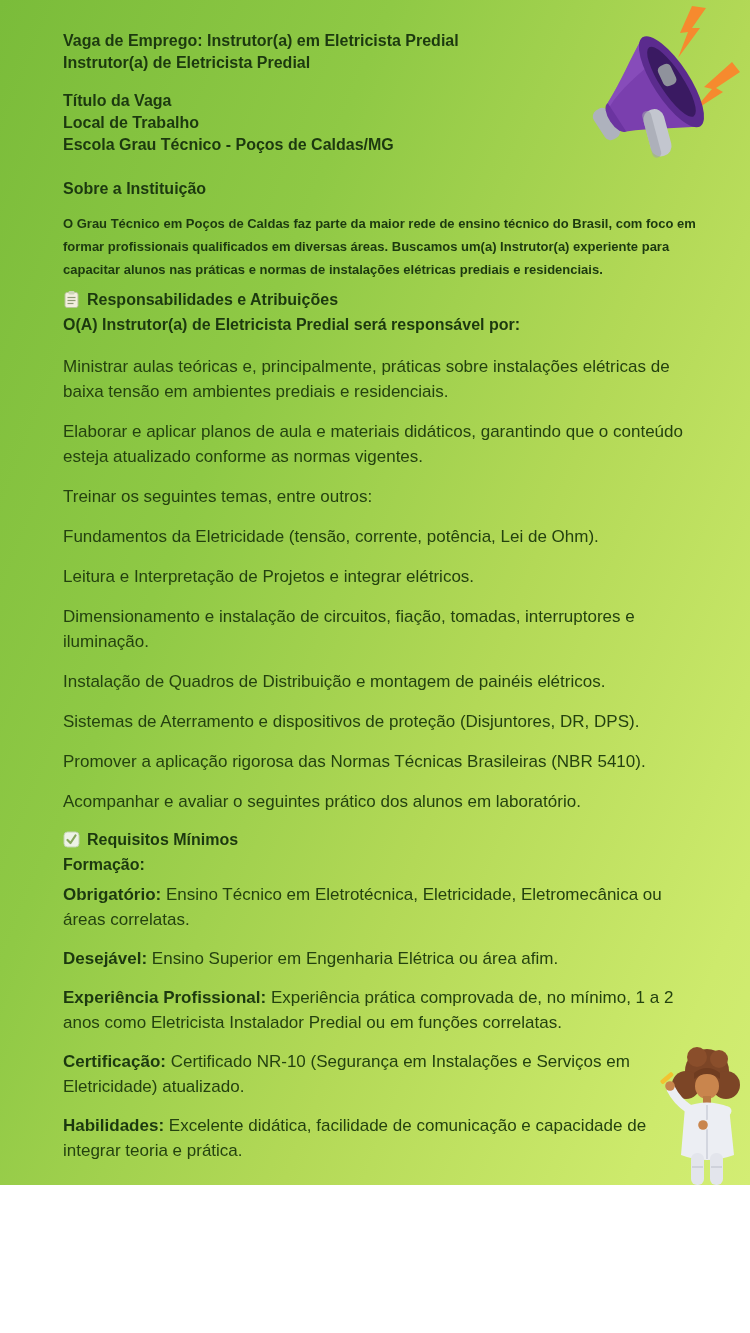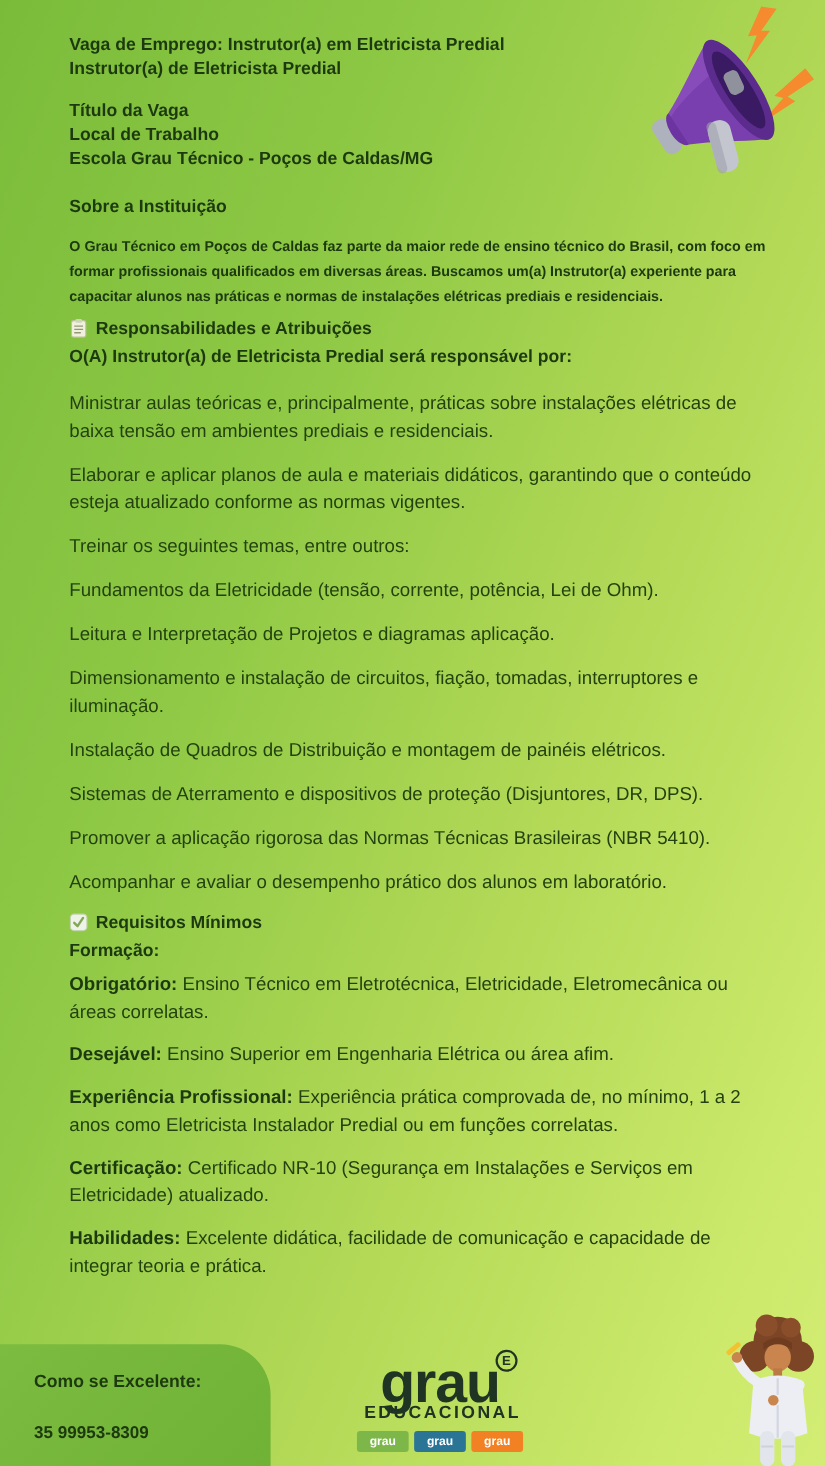--- a/index.html
+++ b/index.html
@@ -1,20 +1,20 @@
 <!DOCTYPE html>
 <html><head>
 <meta charset="utf-8">
 <style>
   * { margin:0; padding:0; box-sizing:border-box; }
   html,body { width:750px; }
   body { font-family:"Liberation Sans","DejaVu Sans",sans-serif; }
 
   .page {
-    position:relative; width:750px; height:1333px; overflow:hidden;
+    position:relative; width:750px; height:1185px; overflow:hidden;
     background:linear-gradient(112deg,#7abc3a 0%,#8fc945 32%,#b3d957 62%,#cdea6c 90%,#d3ed74 100%);
     color:#1d3a10;
   }
   .content { position:absolute; top:0; left:0; width:750px; padding:30px 45px 0 63px; }
 
   p { margin:0; }
   .hb { font-weight:bold; font-size:16px; line-height:22px; color:#1c390f; }
   .about-body { font-size:13px; line-height:23px;margin-top:12px; }
   .body { font-size:17px; line-height:25px; font-weight:normal; color:#24420f; margin-bottom:15px; }
   .req { margin-bottom:14px; }
@@ -106,26 +106,26 @@
             <line x1="4.5" y1="6.5" x2="12.5" y2="6.5" stroke="#8d9a73" stroke-width="1.2"></line>
             <line x1="4.5" y1="9.5" x2="12.5" y2="9.5" stroke="#8d9a73" stroke-width="1.2"></line>
             <line x1="4.5" y1="12.5" x2="10.5" y2="12.5" stroke="#8d9a73" stroke-width="1.2"></line>
           </svg></span><span>Responsabilidades e Atribuições</span></p>
     <p class="hb mb-md">O(A) Instrutor(a) de Eletricista Predial será responsável por:</p>
 
     <p class="body">Ministrar aulas teóricas e, principalmente, práticas sobre instalações elétricas de baixa tensão em ambientes prediais e residenciais.</p>
     <p class="body">Elaborar e aplicar planos de aula e materiais didáticos, garantindo que o conteúdo esteja atualizado conforme as normas vigentes.</p>
     <p class="body">Treinar os seguintes temas, entre outros:</p>
     <p class="body">Fundamentos da Eletricidade (tensão, corrente, potência, Lei de Ohm).</p>
-    <p class="body">Leitura e Interpretação de Projetos e diagramas aplicação.</p>
+    <p class="body">Leitura e Interpretação de Projetos e integrar elétricos.</p>
     <p class="body">Dimensionamento e instalação de circuitos, fiação, tomadas, interruptores e iluminação.</p>
     <p class="body">Instalação de Quadros de Distribuição e montagem de painéis elétricos.</p>
     <p class="body">Sistemas de Aterramento e dispositivos de proteção (Disjuntores, DR, DPS).</p>
     <p class="body">Promover a aplicação rigorosa das Normas Técnicas Brasileiras (NBR 5410).</p>
-    <p class="body">Acompanhar e avaliar o desempenho prático dos alunos em laboratório.</p>
+    <p class="body">Acompanhar e avaliar o seguintes prático dos alunos em laboratório.</p>
 
     <p class="hb"><span class="icon"><svg width="17" height="17" viewBox="0 0 17 17">
             <rect x="1" y="1" width="15" height="15" rx="3.5" fill="#edf3e6" stroke="#c2d3ae" stroke-width="1"></rect>
             <polyline points="4.5,9 7.5,12 12.5,4.5" fill="none" stroke="#86a75b" stroke-width="2.2" stroke-linecap="round" stroke-linejoin="round"></polyline>
           </svg></span><span>Requisitos Mínimos</span></p>
     <p class="hb mb-md2">Formação:</p>
 
     <p class="body req"><b>Obrigatório:</b> <span>Ensino Técnico em Eletrotécnica, Eletricidade, Eletromecânica ou áreas correlatas.</span></p>
     <p class="body req"><b>Desejável:</b> <span>Ensino Superior em Engenharia Elétrica ou área afim.</span></p>
     <p class="body req"><b>Experiência Profissional:</b> <span>Experiência prática comprovada de, no mínimo, 1 a 2 anos como Eletricista Instalador Predial ou em funções correlatas.</span></p>

